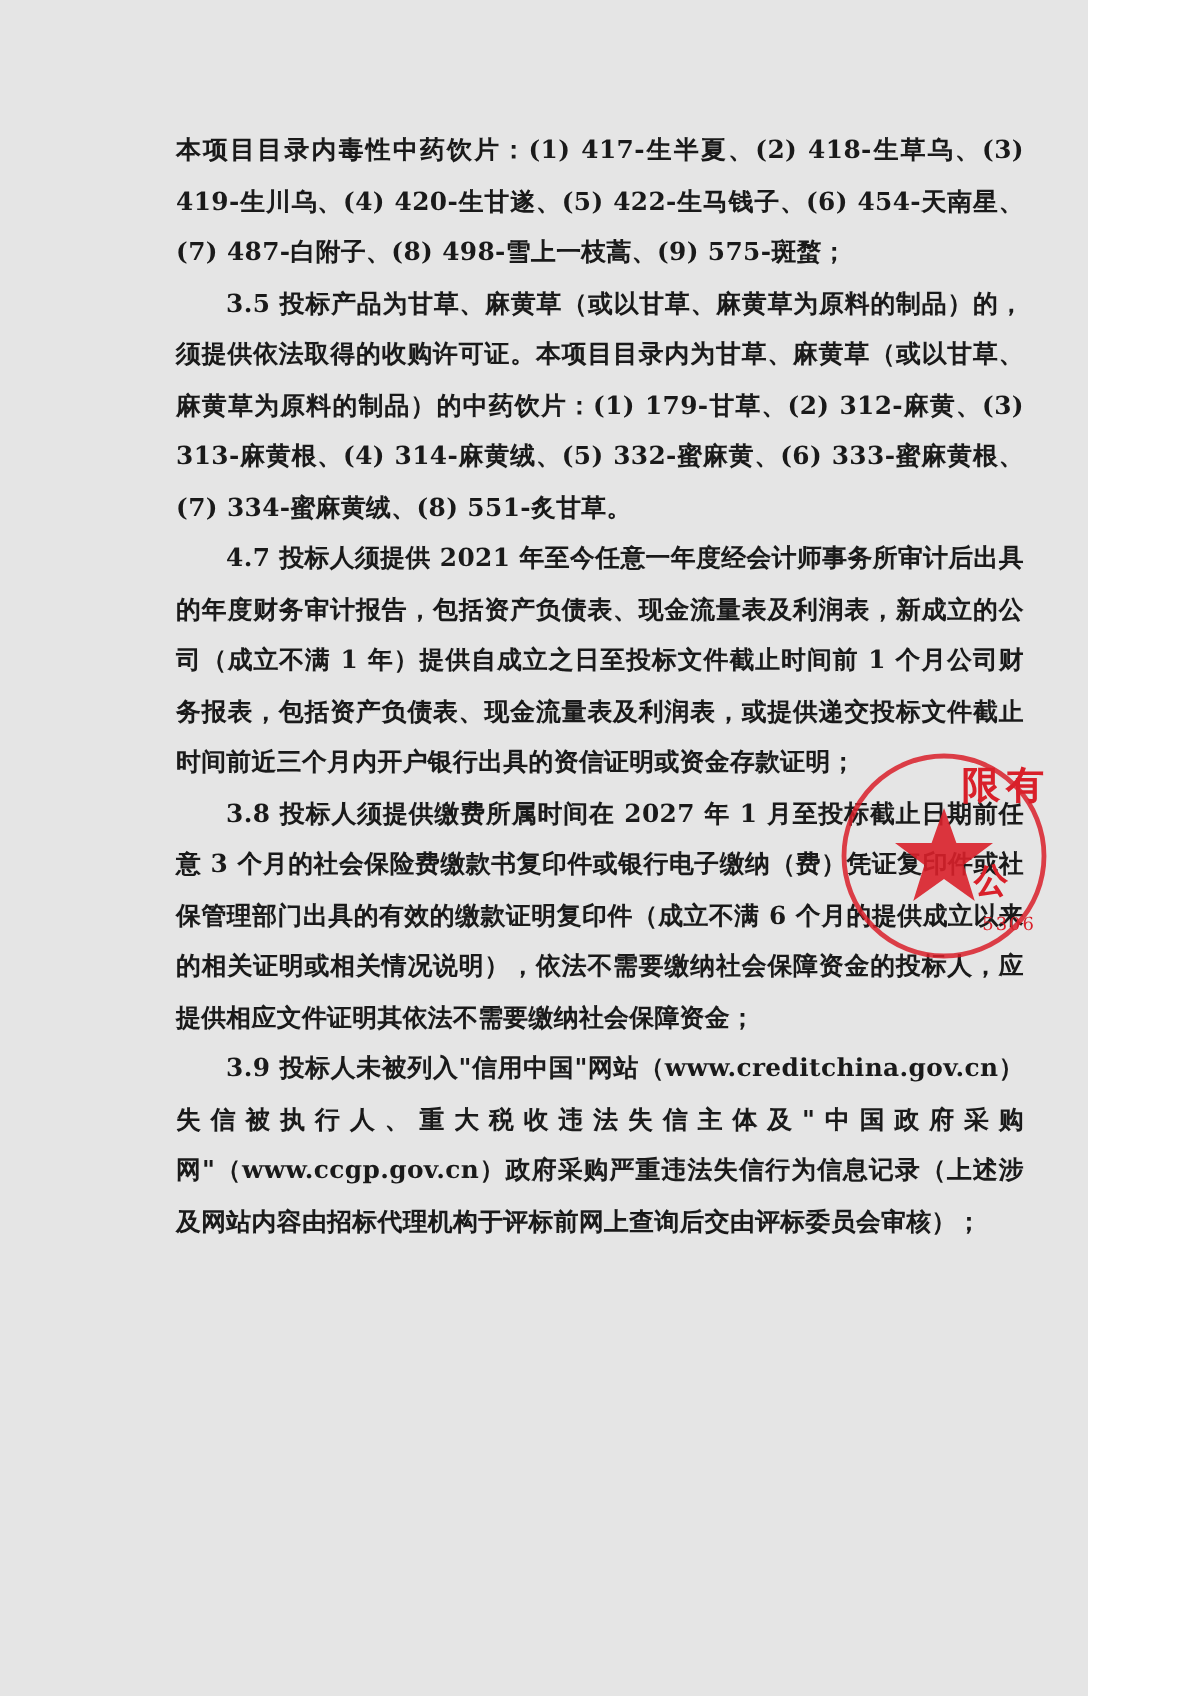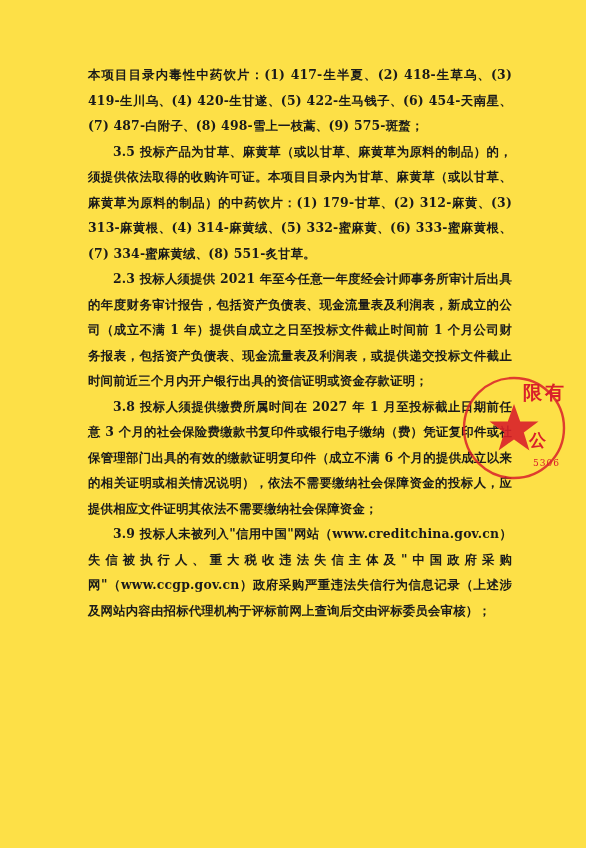--- a/index.html
+++ b/index.html
@@ -9,23 +9,23 @@
   body {
     width: 600px;
     height: 848px;
     background: #ffffff;
     font-family: "DejaVu Serif", "Liberation Serif", serif;
     overflow: hidden;
     position: relative;
   }
   .page {
     position: relative;
-    width: 586px;
+    width: 544px;
     height: 848px;
-    background: #fde047;
+    background: #e5e5e5;
   }
   .content {
     position: absolute;
     left: 88px;
     top: 62px;
     width: 424px;
   }
   .para {
     font-size: 12.4px;
     line-height: 25.5px;
@@ -81,21 +81,21 @@
   }
 </style>
 </head>
 <body>
 
 <div class="page">
 
   <div class="content">
     <p class="para">本项目目录内毒性中药饮片：(1) 417-生半夏、(2) 418-生草乌、(3) 419-生川乌、(4) 420-生甘遂、(5) 422-生马钱子、(6) 454-天南星、(7) 487-白附子、(8) 498-雪上一枝蒿、(9) 575-斑蝥；</p>
     <p class="para indent">3.5 投标产品为甘草、麻黄草（或以甘草、麻黄草为原料的制品）的，须提供依法取得的收购许可证。本项目目录内为甘草、麻黄草（或以甘草、麻黄草为原料的制品）的中药饮片：(1) 179-甘草、(2) 312-麻黄、(3) 313-麻黄根、(4) 314-麻黄绒、(5) 332-蜜麻黄、(6) 333-蜜麻黄根、(7) 334-蜜麻黄绒、(8) 551-炙甘草。</p>
-    <p class="para indent">2.3 投标人须提供 2021 年至今任意一年度经会计师事务所审计后出具的年度财务审计报告，包括资产负债表、现金流量表及利润表，新成立的公司（成立不满 1 年）提供自成立之日至投标文件截止时间前 1 个月公司财务报表，包括资产负债表、现金流量表及利润表，或提供递交投标文件截止时间前近三个月内开户银行出具的资信证明或资金存款证明；</p>
+    <p class="para indent">4.7 投标人须提供 2021 年至今任意一年度经会计师事务所审计后出具的年度财务审计报告，包括资产负债表、现金流量表及利润表，新成立的公司（成立不满 1 年）提供自成立之日至投标文件截止时间前 1 个月公司财务报表，包括资产负债表、现金流量表及利润表，或提供递交投标文件截止时间前近三个月内开户银行出具的资信证明或资金存款证明；</p>
     <p class="para indent">3.8 投标人须提供缴费所属时间在 2027 年 1 月至投标截止日期前任意 3 个月的社会保险费缴款书复印件或银行电子缴纳（费）凭证复印件或社保管理部门出具的有效的缴款证明复印件（成立不满 6 个月的提供成立以来的相关证明或相关情况说明），依法不需要缴纳社会保障资金的投标人，应提供相应文件证明其依法不需要缴纳社会保障资金；</p>
     <p class="para indent">3.9 投标人未被列入"信用中国"网站（www.creditchina.gov.cn）失信被执行人、重大税收违法失信主体及"中国政府采购网"（www.ccgp.gov.cn）政府采购严重违法失信行为信息记录（上述涉及网站内容由招标代理机构于评标前网上查询后交由评标委员会审核）；</p>
 
   </div>
 
   <div class="stamp">
     <svg width="108" height="108" viewBox="0 0 108 108" aria-hidden="true">
       <g fill="none" stroke="#d9202a" stroke-width="2.4" opacity="0.85">
         <circle cx="54" cy="54" r="50"></circle>
       </g>

